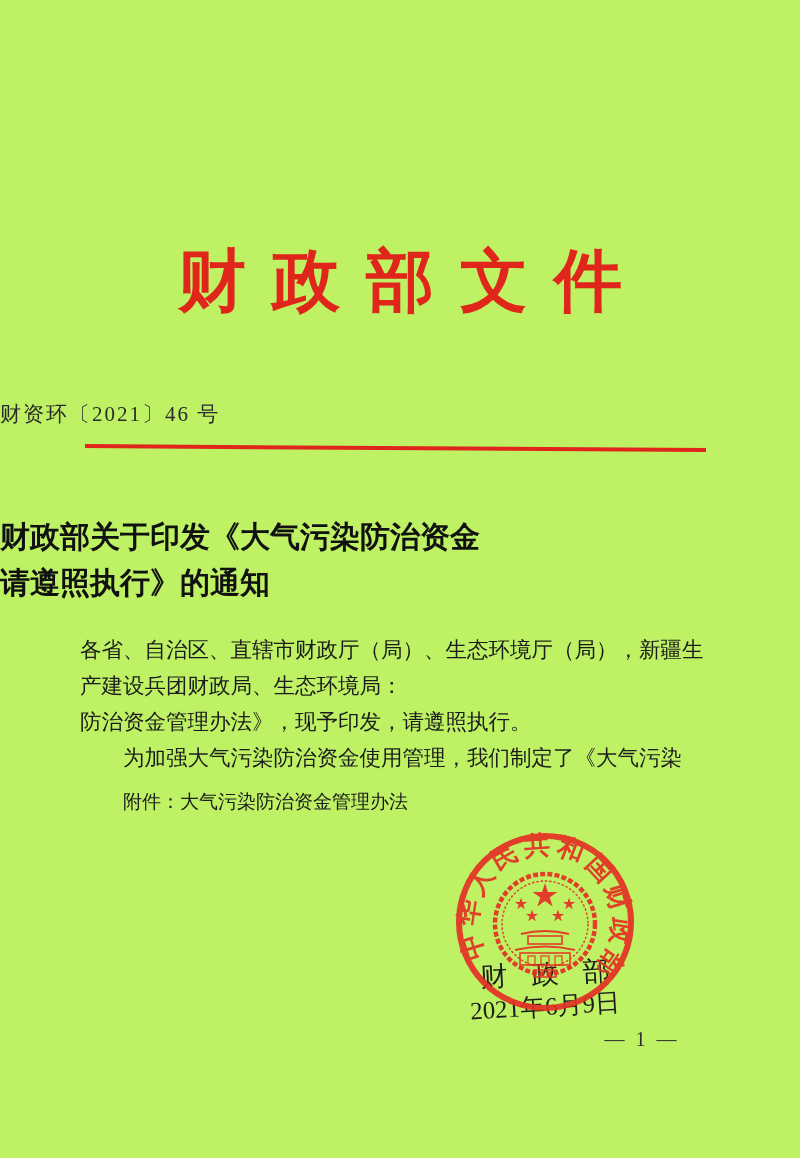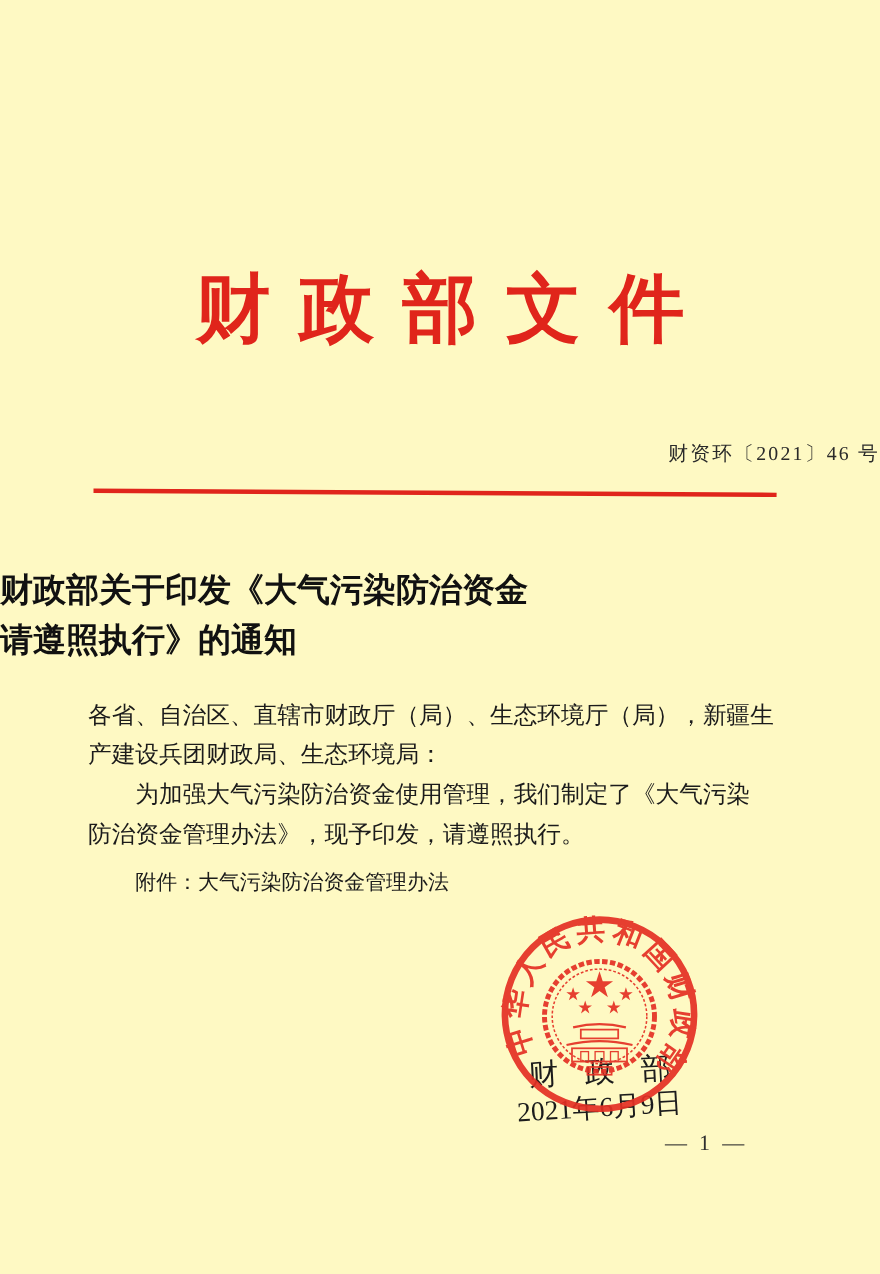--- a/index.html
+++ b/index.html
@@ -1,36 +1,36 @@
 <!DOCTYPE html>
 <html><head>
 <meta charset="utf-8">
 <style>
   html,body{margin:0;padding:0;background:#ffffff;}
   .page{
     position:relative;
     width:800px;height:1158px;
     margin:0 auto;
-    background:#fef9c3;
+    background:#bef264;
     overflow:hidden;
     font-family:"Liberation Serif","DejaVu Serif",serif;
     color:#1c1c1c;
   }
   .letterhead{
     position:absolute;top:244px;left:0;width:800px;
     text-align:center;
     font-size:68px;font-weight:700;
     letter-spacing:26px;padding-left:26px;box-sizing:border-box;
     color:#e0251b;
     line-height:1.1;
   }
   .doc-number{
     position:absolute;top:400px;left:0;width:800px;
-    text-align:right;
-    font-size:18px;letter-spacing:2px;
+    text-align:left;
+    font-size:21px;letter-spacing:2px;
     color:#2a2a2a;
   }
   .red-rule{
     position:absolute;top:446px;left:85px;width:621px;height:4px;
     background:#e0251b;
     transform:rotate(0.35deg);
   }
   .doc-title{
     position:absolute;top:514px;left:0;width:800px;
     text-align:left;
@@ -95,22 +95,22 @@
   <div class="red-rule"></div>
 
   <div class="doc-title">
     <div>财政部关于印发《大气污染防治资金</div>
     <div>请遵照执行》的通知</div>
   </div>
 
   <div class="body-text">
     <div class="body-line">各省、自治区、直辖市财政厅（局）、生态环境厅（局），新疆生</div>
     <div class="body-line">产建设兵团财政局、生态环境局：</div>
+    <div class="body-line">防治资金管理办法》，现予印发，请遵照执行。</div>
     <div class="body-line indent">为加强大气污染防治资金使用管理，我们制定了《大气污染</div>
-    <div class="body-line">防治资金管理办法》，现予印发，请遵照执行。</div>
   </div>
 
   <div class="attachment">附件：大气污染防治资金管理办法</div>
 
   <div class="signature-issuer">财政部</div>
 
   <div class="signature-date">2021年6月9日</div>
 
   <svg class="seal" viewBox="0 0 220 220" xmlns="http://www.w3.org/2000/svg">
     <g stroke="#e43024" fill="none">

